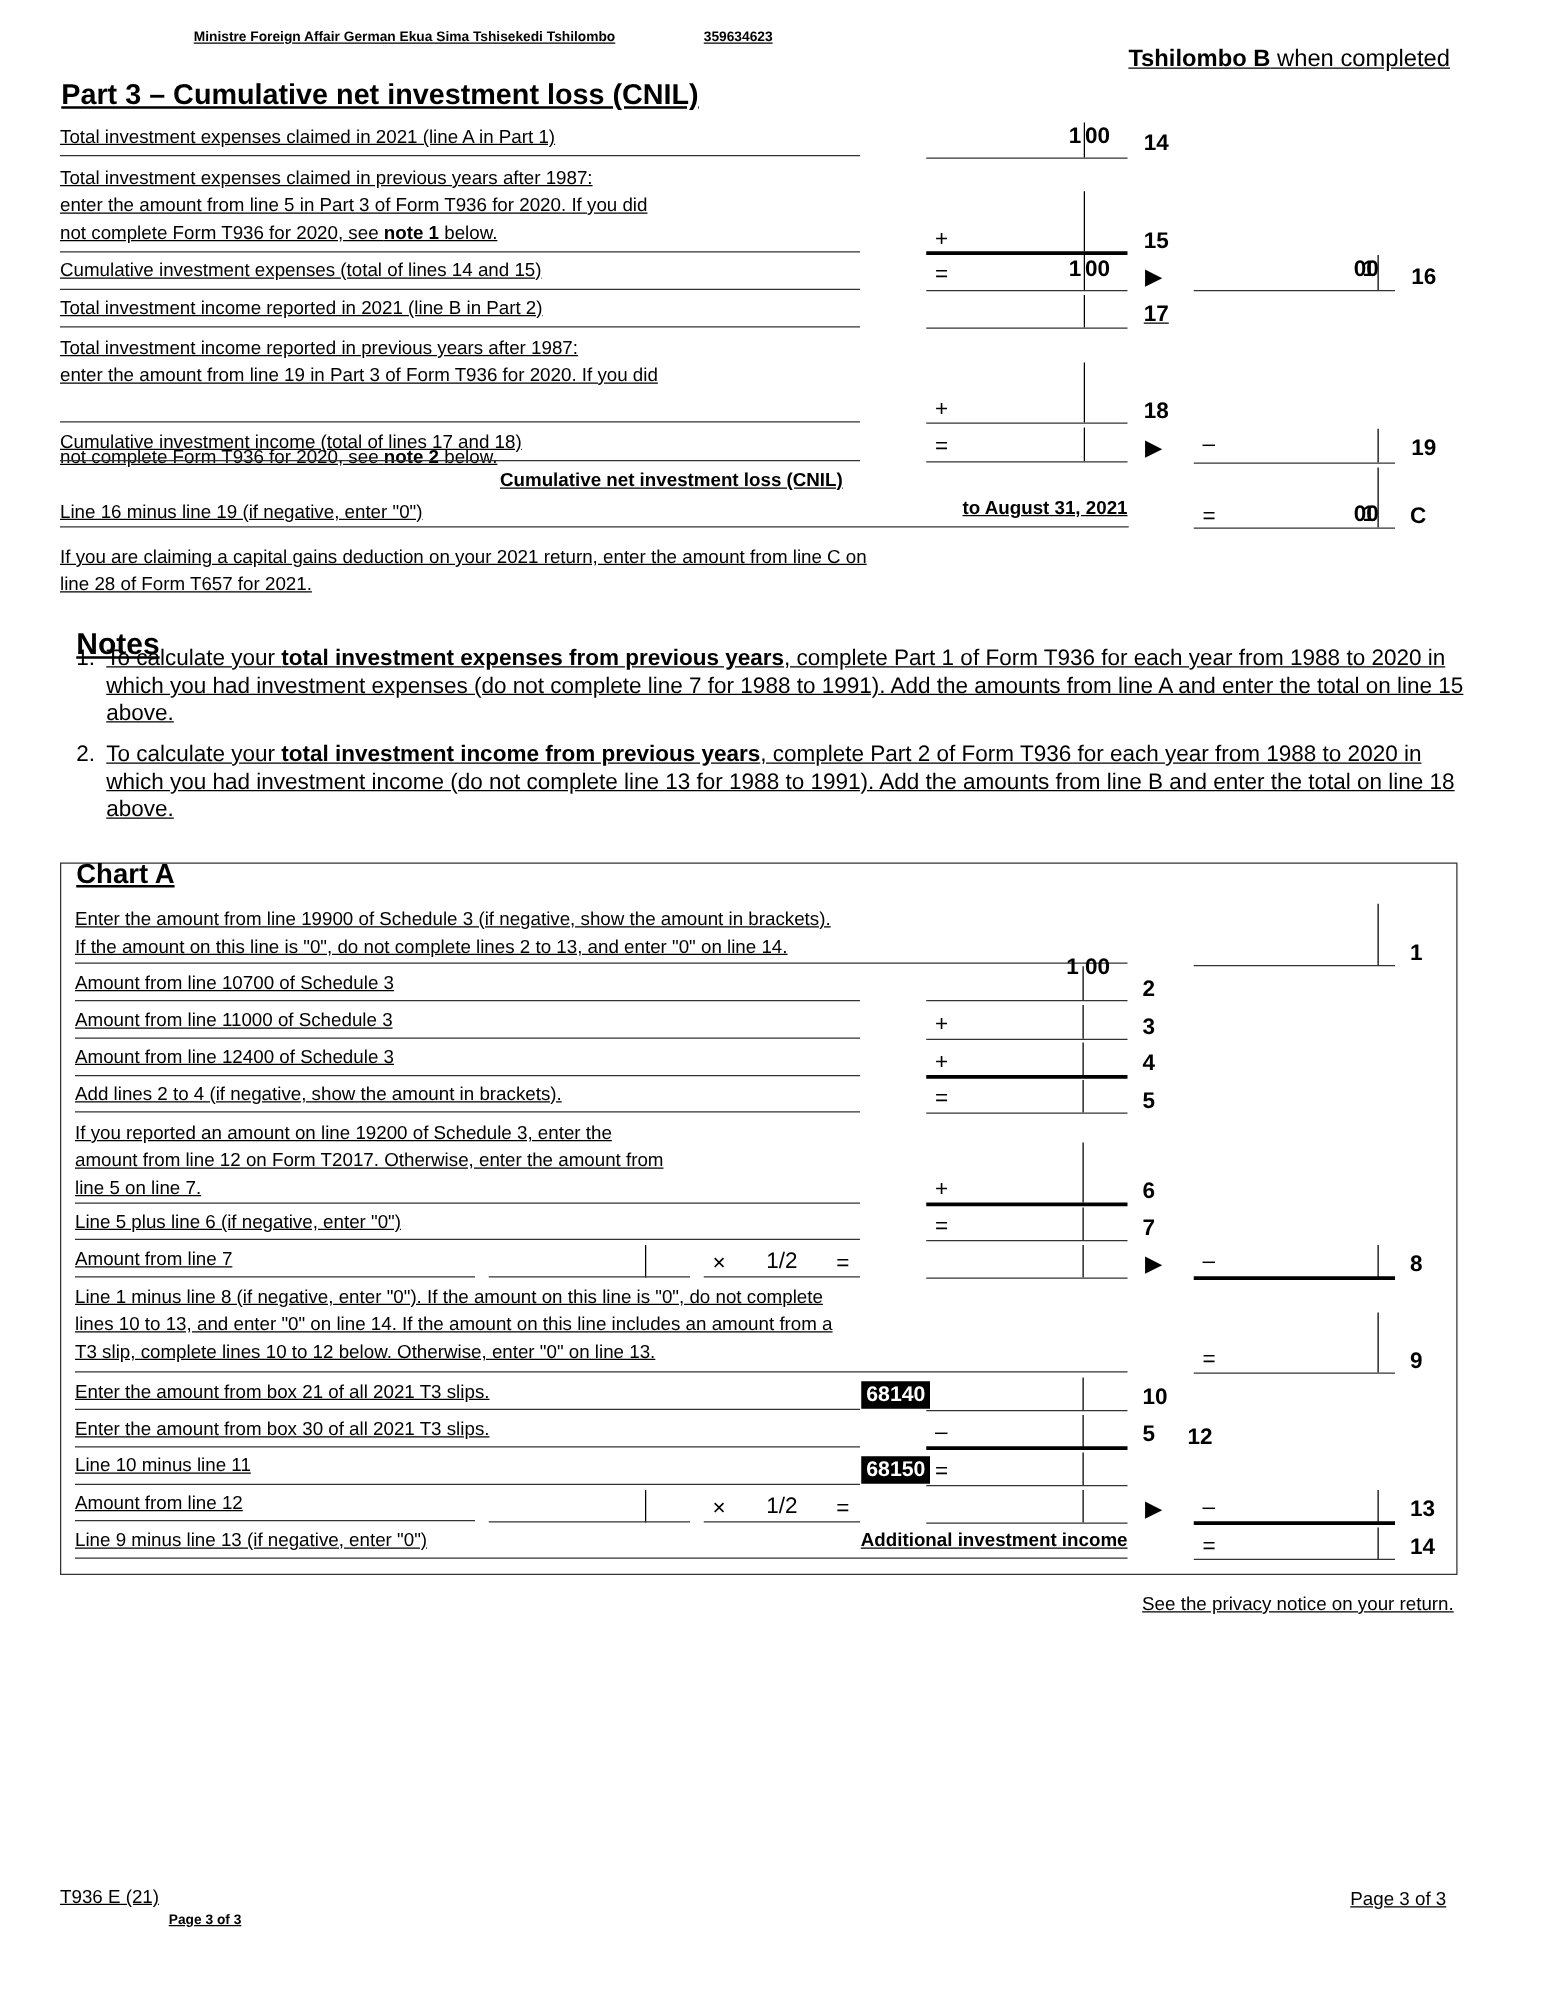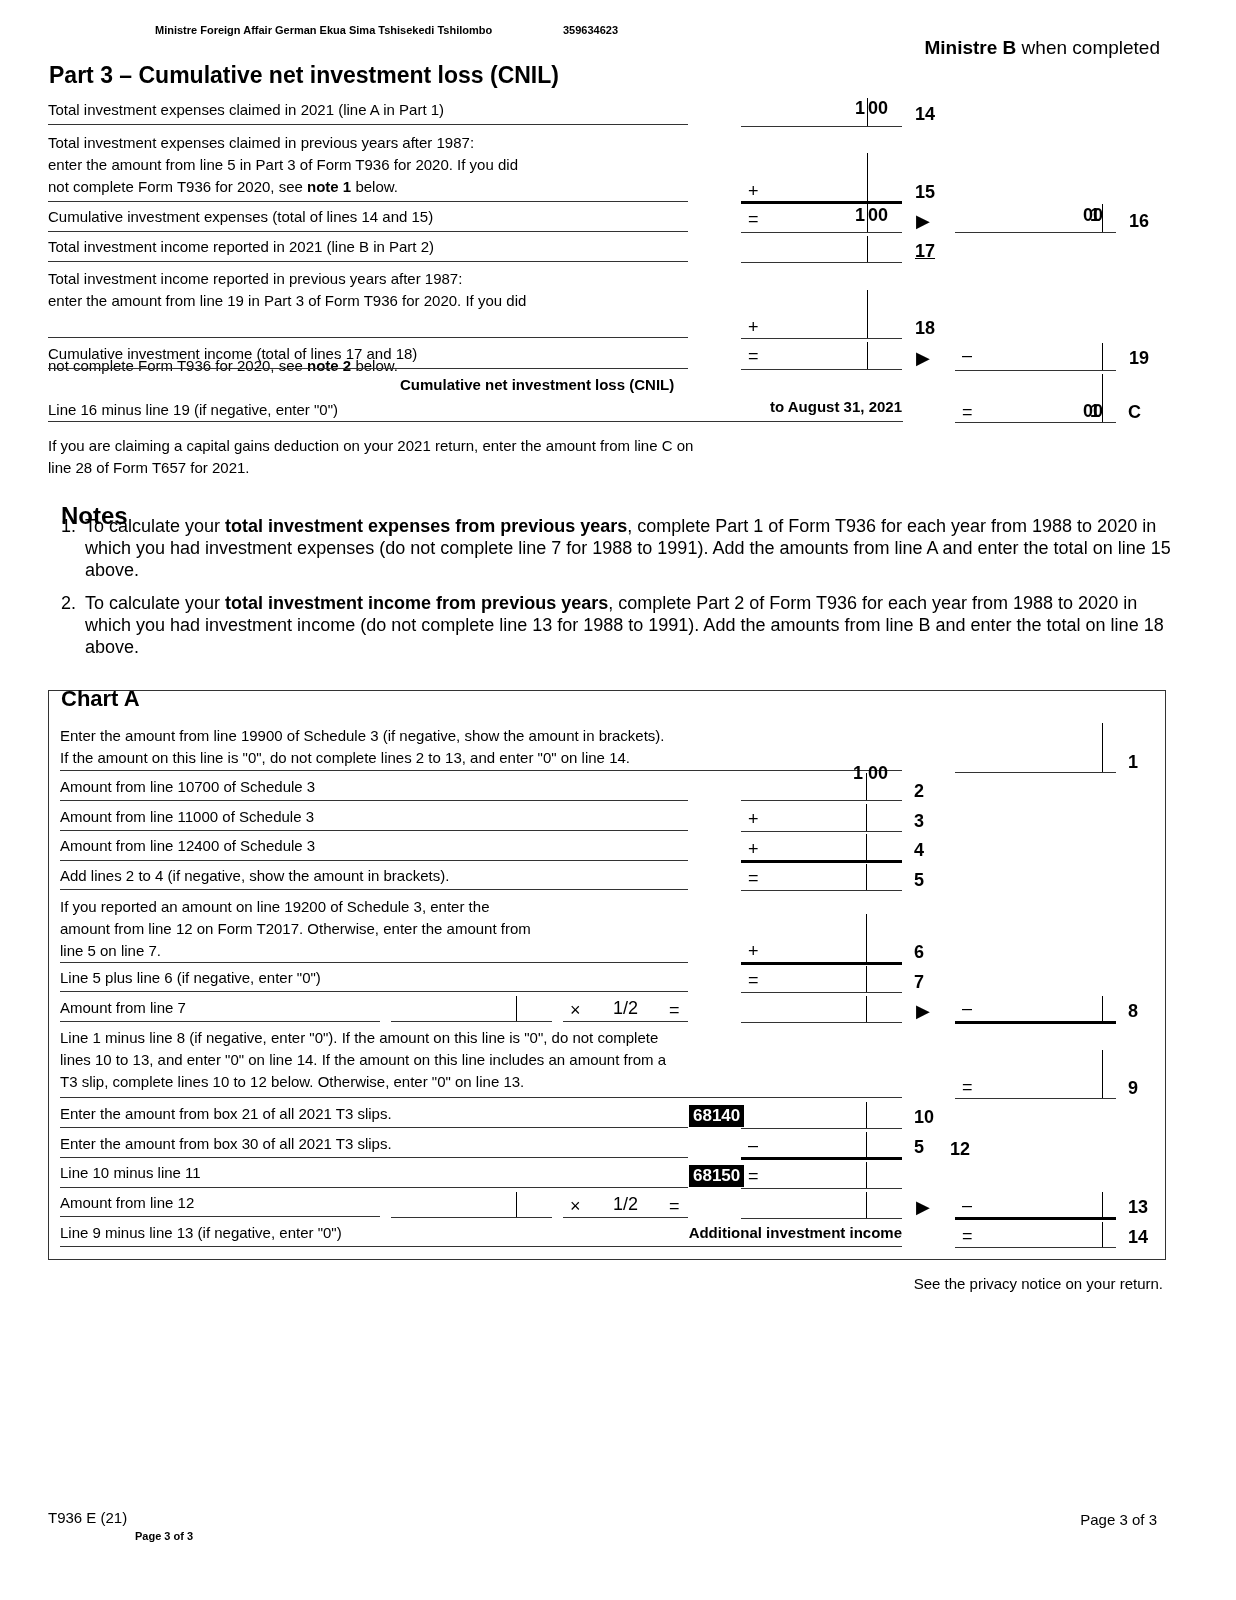--- a/index.html
+++ b/index.html
@@ -1,17 +1,17 @@
 <!DOCTYPE html>
 <html><head>
 <meta charset="utf-8">
 <style>
   html, body { margin:0; padding:0; background:#fff; }
   body { width:1236px; height:1600px; position:relative; font-family:"Liberation Sans", sans-serif; color:#000; overflow:hidden; }
-  .abs { position:absolute; }
+  .abs { position:absolute;text-decoration:underline; }
   .hdr-name { left:155px; top:24px; font-size:11px; font-weight:bold; }
   .hdr-id { left:563px; top:24px; font-size:11px; font-weight:bold; }
   .protected { right:76px; top:37px; font-size:19px; }
   .protected b { font-weight:bold; }
   .part-title { left:49px; top:62px; font-size:23px; font-weight:bold; }
   .lbl { font-size:15px; line-height:22px; }
   .uline { position:absolute; height:0; border-top:1.5px solid #333; }
   .uthick { border-top:3px solid #000; }
   .vline { position:absolute; width:0; border-left:1.5px solid #000; }
   .amt { position:absolute; font-size:18px; font-weight:bold; text-align:right; }
@@ -26,21 +26,21 @@
   .chart-box { left:48px; top:690px; width:1116px; height:568px; border:1.5px solid #333; }
   .chart-title { left:61px; top:686px; font-size:22px; font-weight:bold; }
   .code-box { position:absolute; background:#000; color:#fff; font-weight:bold; font-size:17px; padding:0 4px; height:22px; line-height:22px; }
   .footer-small { font-size:11px; font-weight:bold; }
 </style>
 </head>
 <body>
 
 <div class="abs hdr-name">Ministre Foreign Affair German Ekua Sima Tshisekedi Tshilombo</div>
 <div class="abs hdr-id">359634623</div>
-<div class="abs protected"><b>Ministre B</b><span> when completed</span></div>
+<div class="abs protected"><b>Tshilombo B</b><span> when completed</span></div>
 
 <div class="abs part-title">Part 3 – Cumulative net investment loss (CNIL)</div>
 
 <div class="abs lbl" style="left:48px;top:99px;">Total investment expenses claimed in 2021 (line A in Part 1)</div>
 <div class="uline" style="left:48px;top:124px;width:640px;"></div>
 <div>
   <div class="uline" style="left:741px;top:126px;width:161px;"></div>
   <div class="vline" style="left:867px;top:98px;height:28px;"></div>
   <div class="amt" style="left:820px;top:98px;width:45px;">1</div>
   <div class="amt" style="left:868px;top:98px;width:24px;text-align:left;">00</div>

